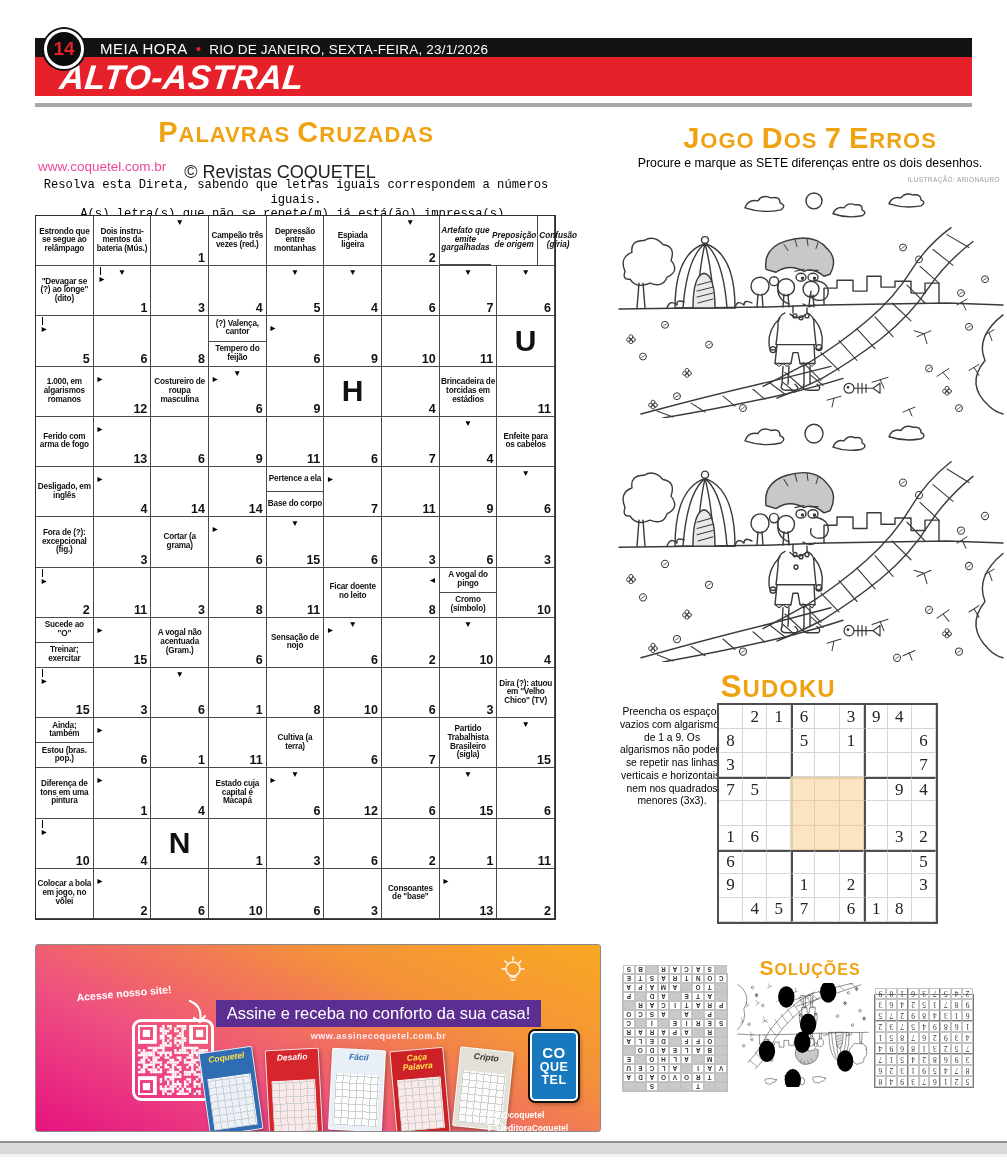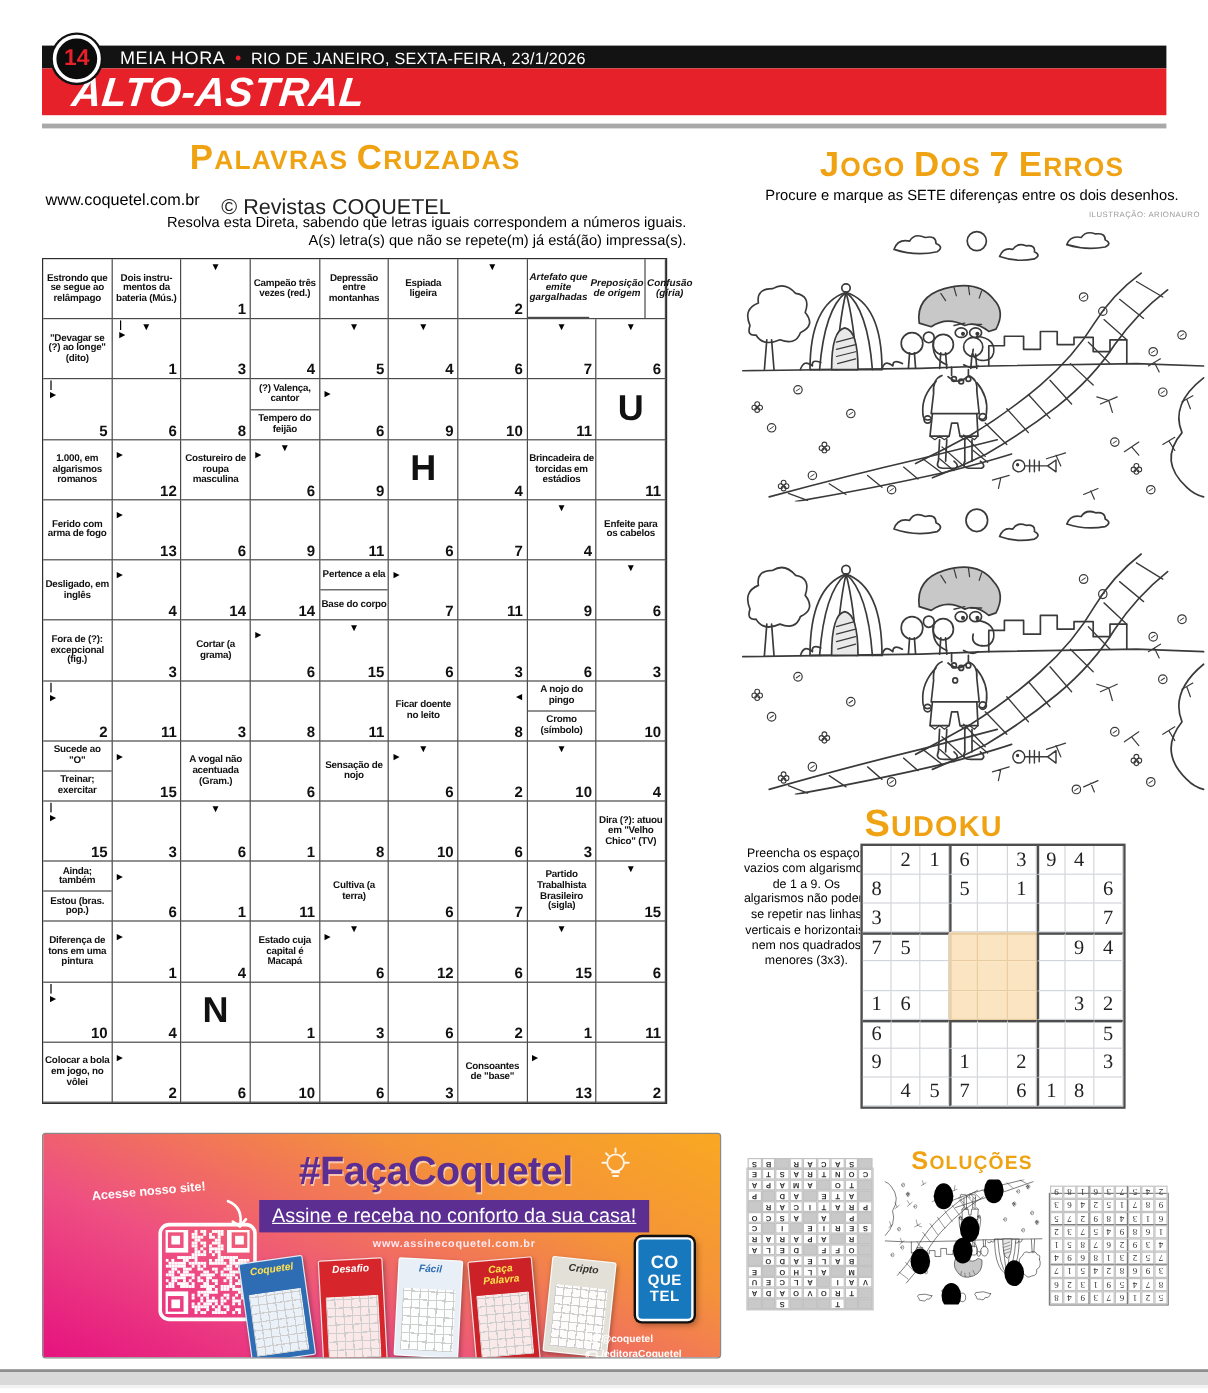--- a/index.html
+++ b/index.html
@@ -19,23 +19,23 @@
   .alto{left:60px;top:58px;color:#fff;font-size:34px;font-weight:900;font-style:italic;
         letter-spacing:.5px;transform:skewX(-6deg);}
   .rule{left:35px;top:103px;width:937px;height:4px;background:#a8a8a8;}
 
   
   .gold{color:#f0a312;font-weight:700;letter-spacing:1px;text-align:center;}
   .gold .big{font-size:1.32em;}
 
   
   .cw-title{left:35px;top:116px;width:522px;font-size:22px;}
-  .cw-site{left:38px;top:159px;font-size:13.5px;color:#000000;}
+  .cw-site{left:38px;top:159px;font-size:13.5px;color:#ec4899;}
   .cw-copy{left:20px;top:162px;width:520px;text-align:center;font-size:18px;color:#222;}
-  .cw-instr{left:20px;top:178px;width:552px;text-align:right;font-size:12.2px;line-height:14.5px;color:#000;}
+  .cw-instr{left:20px;top:178px;width:552px;text-align:center;font-size:12.2px;line-height:14.5px;color:#000;font-family:Liberation Mono, monospace;}
 
   
   .xgrid{left:35px;top:215px;width:521px;height:705px;display:grid;
          grid-template-columns:repeat(9,1fr);grid-template-rows:repeat(14,1fr);
          border:1.5px solid #2e2e2e;background:#fff;box-sizing:border-box;}
   .xcell{position:relative;border-right:1px solid #4a4a4a;border-bottom:1px solid #4a4a4a;box-sizing:border-box;}
   .xclue{display:flex;align-items:center;justify-content:center;text-align:center;
          font-size:8.2px;font-weight:700;line-height:1.06;letter-spacing:-.2px;padding:1px 1px;}
   .xsplit{display:flex;flex-direction:column;}
   .xsplit div{flex:1;display:flex;align-items:center;justify-content:center;text-align:center;
@@ -102,21 +102,21 @@
   .ad .access{position:absolute;left:28px;top:42px;width:120px;text-align:center;color:#fff;
       font-weight:700;font-size:10.5px;line-height:1.15;transform:rotate(-5deg);}
   .ad .qr{position:absolute;left:96px;top:74px;width:82px;height:82px;border:3px solid #fff;
       border-radius:9px;box-sizing:border-box;padding:3px;}
   .ad .arrowqr{position:absolute;left:150px;top:54px;}
   .ad .hash{position:absolute;left:177px;top:12px;width:300px;text-align:center;
       font-size:33px;font-weight:800;color:#5c2e91;letter-spacing:-.5px;
       text-shadow:1px 1px 0 rgba(255,255,255,.55);}
   .ad .bulb{position:absolute;left:462px;top:10px;}
   .ad .bar{position:absolute;left:180px;top:55px;width:325px;height:27px;background:#5c2e91;
-      display:flex;align-items:center;justify-content:center;color:#fff;font-size:16.5px;text-decoration:underline;}
+      display:flex;align-items:center;justify-content:center;color:#fff;font-size:16.5px;}
   .ad .site{position:absolute;left:180px;top:86px;width:325px;text-align:center;color:#ffe9f5;
       font-size:9px;font-weight:700;letter-spacing:.6px;}
   .ad .covers{position:absolute;left:168px;top:104px;display:flex;gap:9px;}
   .cover{width:52px;height:80px;border:1.5px solid rgba(255,255,255,.85);border-radius:2px;
       box-shadow:1px 2px 4px rgba(0,0,0,.35);position:relative;}
   .cover .ct{display:block;text-align:center;font-size:8.5px;font-weight:900;font-style:italic;
       padding-top:3px;line-height:1;}
   .cover .panel{position:absolute;left:4px;right:4px;bottom:4px;height:52px;background:rgba(255,255,255,.9);
       border-radius:1px;background-image:repeating-linear-gradient(0deg,#cfcfcf 0 1px,transparent 1px 7px),
       repeating-linear-gradient(90deg,#cfcfcf 0 1px,transparent 1px 7px);}
@@ -358,21 +358,21 @@
       </div>
       <div class="xcell">
         <span class="xnum">11</span>
       </div>
       <div class="xcell xclue">Ficar doente no leito</div>
       <div class="xcell">
         <span class="xnum">8</span>
         <span class="arw arw-l">◄</span>
       </div>
       <div class="xcell xsplit">
-        <div>A nojo do pingo</div>
+        <div>A vogal do pingo</div>
         <div>Cromo (símbolo)</div>
       </div>
       <div class="xcell">
         <span class="xnum">10</span>
       </div>
       <div class="xcell xsplit">
         <div>Sucede ao "O"</div>
         <div>Treinar; exercitar</div>
       </div>
       <div class="xcell">
@@ -1496,21 +1496,20 @@
           <rect x="28" y="12" width="1" height="1" fill="#fff"></rect>
           <rect x="28" y="15" width="1" height="1" fill="#fff"></rect>
           <rect x="28" y="17" width="1" height="1" fill="#fff"></rect>
           <rect x="28" y="19" width="1" height="1" fill="#fff"></rect>
           <rect x="28" y="21" width="1" height="1" fill="#fff"></rect>
           <rect x="28" y="23" width="1" height="1" fill="#fff"></rect>
           <rect x="28" y="25" width="1" height="1" fill="#fff"></rect>
           <rect x="28" y="27" width="1" height="1" fill="#fff"></rect>
           <rect x="28" y="28" width="1" height="1" fill="#fff"></rect>
         </svg></div>
-    <div class="hash">#FaçaCoquetel</div>
     <div class="bulb">
       <svg width="30" height="34" viewBox="0 0 30 34" fill="none" stroke="rgba(255,255,255,.9)" stroke-width="1.6" stroke-linecap="round">
         <circle cx="15" cy="14" r="7"></circle>
           <path d="M12 22 h6 M13 25 h4"></path>
           <path d="M15 2 v3 M4 14 h3 M23 14 h3 M7 6 l2 2 M23 6 l-2 2"></path>
       </svg>
     </div>
     <div class="bar">
         <span>Assine e receba no conforto da sua casa!</span>
       </div>

